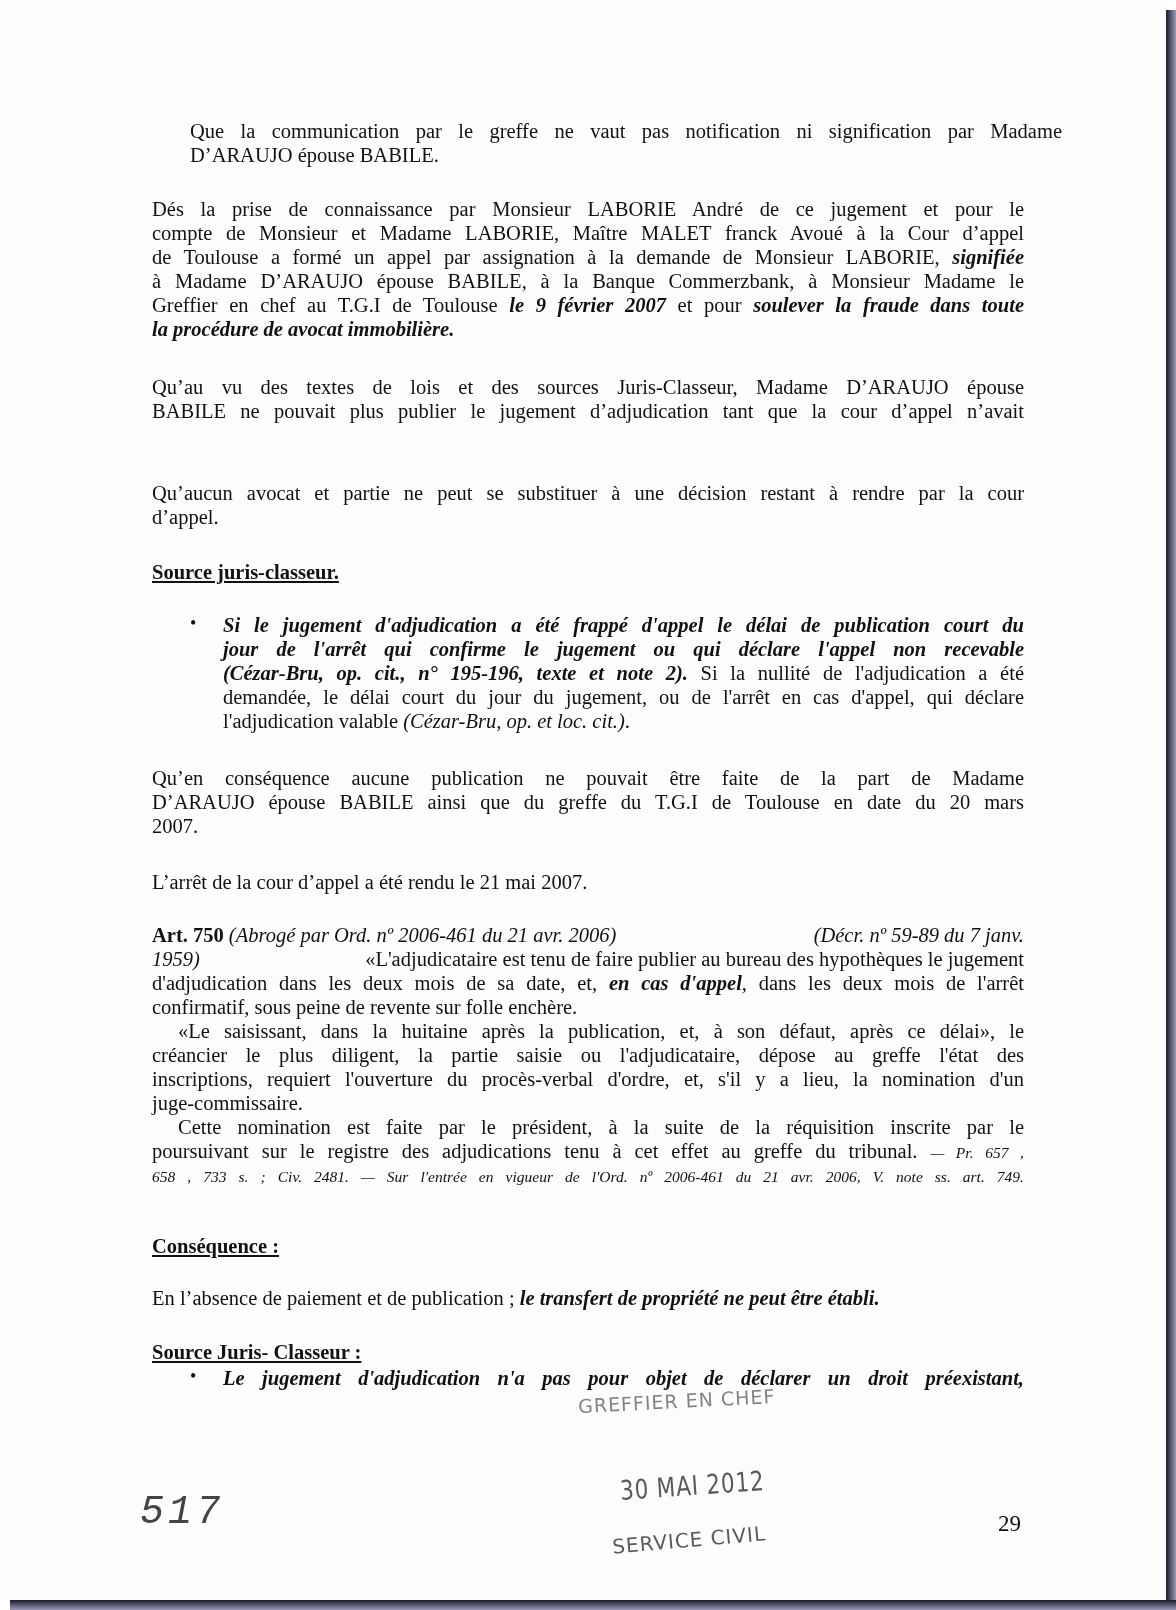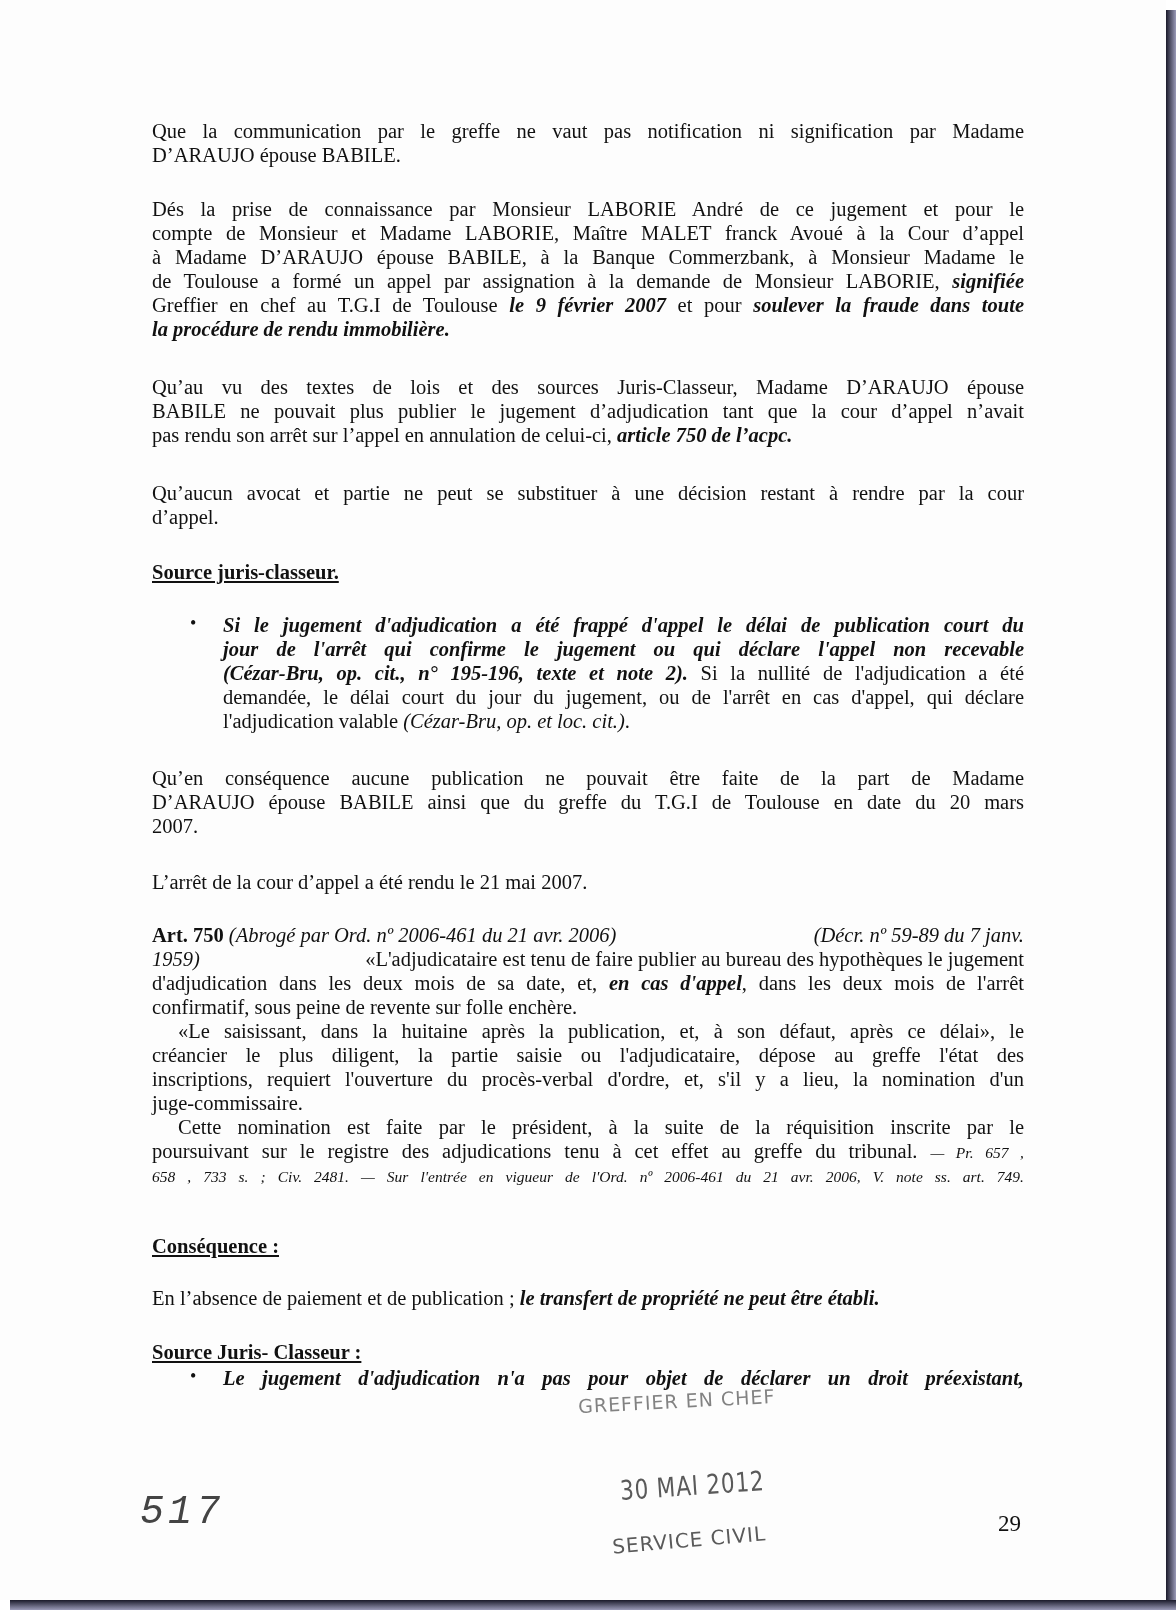--- a/index.html
+++ b/index.html
@@ -23,38 +23,37 @@
   .stamp { position:absolute; font-family:"DejaVu Sans", sans-serif; color:#5a5a5a; letter-spacing:1px; }
   .hand { position:absolute; font-family:Liberation Mono, monospace; color:#444; font-weight:200; }
 </style>
 </head>
 <body>
 
 <div class="page"></div>
 <div class="shadow-r"></div>
 <div class="shadow-b"></div>
 
-<div class="txt" style="top:119px;">
+<div class="txt" style="top:119px;margin-left:38px;">
   <p class="jl">Que la communication par le greffe ne vaut pas notification ni signification par Madame</p>
   <p>D’ARAUJO épouse BABILE.</p>
 </div>
 
 <div class="txt" style="top:197px;">
   <p class="jl">Dés la prise de connaissance par Monsieur LABORIE André de ce jugement et pour le</p>
   <p class="jl">compte de Monsieur et Madame LABORIE, Maître MALET franck Avoué à la Cour d’appel</p>
+  <p class="jl"><span>de Toulouse a formé un appel par assignation à la demande de Monsieur LABORIE, </span><span class="bi">signifiée</span></p>
   <p class="jl">à Madame D’ARAUJO épouse BABILE, à la Banque Commerzbank, à Monsieur Madame le</p>
-  <p class="jl"><span>de Toulouse a formé un appel par assignation à la demande de Monsieur LABORIE, </span><span class="bi">signifiée</span></p>
   <p class="jl"><span>Greffier en chef au T.G.I de Toulouse </span><span class="bi">le 9 février 2007</span><span> et pour </span><span class="bi">soulever la fraude dans toute</span></p>
-  <p class="bi">la procédure de rendu immobilière.</p>
+  <p class="bi">la procédure de avocat immobilière.</p>
 </div>
 
 <div class="txt" style="top:375px;">
   <p class="jl">Qu’au vu des textes de lois et des sources Juris-Classeur, Madame D’ARAUJO épouse</p>
   <p class="jl">BABILE ne pouvait plus publier le jugement d’adjudication tant que la cour d’appel n’avait</p>
-  <p><span>pas rendu son arrêt sur l’appel en annulation de celui-ci, </span><span class="bi">article 750 de l’acpc.</span></p>
 </div>
 
 <div class="txt" style="top:481px;">
   <p class="jl">Qu’aucun avocat et partie ne peut se substituer à une décision restant à rendre par la cour</p>
   <p>d’appel.</p>
 </div>
 
 <div class="txt heading" style="top:560px; width:auto;">Source juris-classeur.</div>
 
 <div class="bullet" style="top:613px;">•</div>

